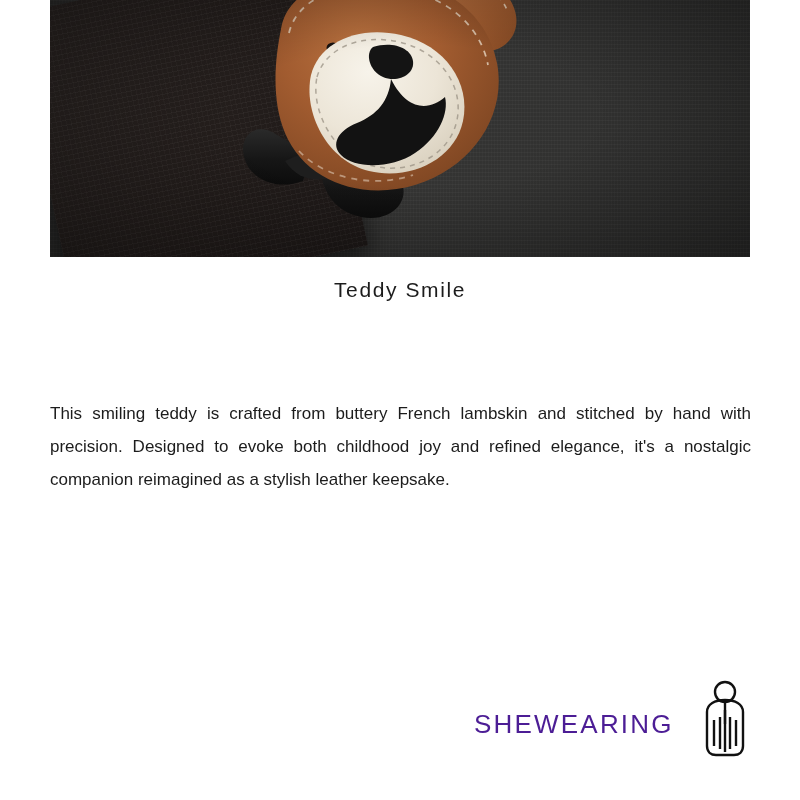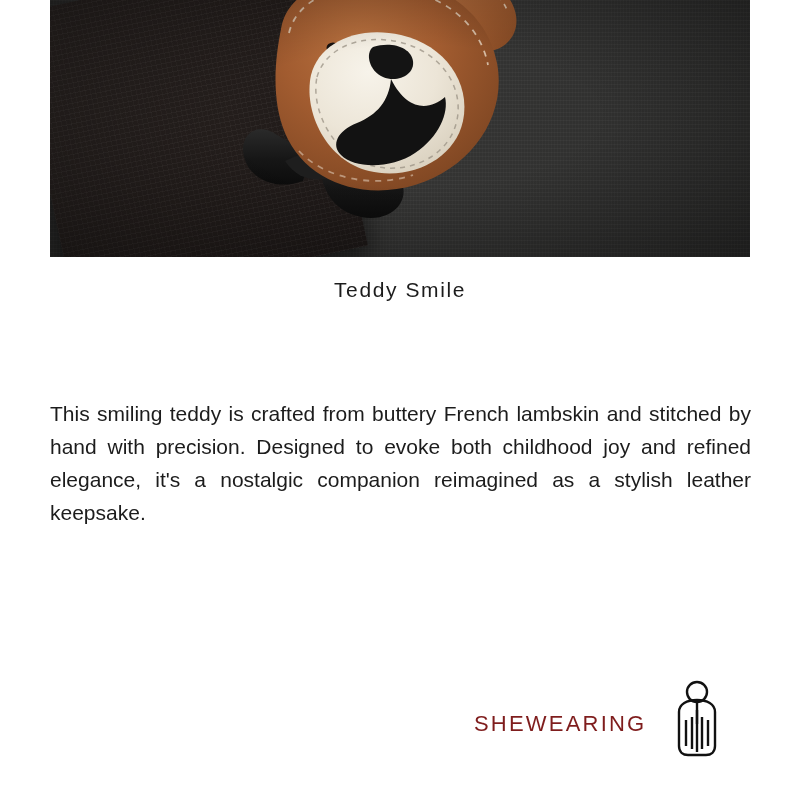--- a/index.html
+++ b/index.html
@@ -91,40 +91,40 @@
     font-size: 21px;
     letter-spacing: 2.4px;
     color: #1c1c1c;
     font-weight: 400;
   }
   .body-copy {
     position: absolute;
     left: 50px;
     top: 397px;
     width: 701px;
-    font-size: 21px;
+    font-size: 17px;
     line-height: 33px;
     color: #1c1c1c;
     text-align: justify;
     font-weight: 400;
   }
 
   
   .brand {
     position: absolute;
     left: 474px;
     top: 690px;
     display: flex;
     align-items: center;
     gap: 22px;
   }
   .brand-name {
-    font-size: 22px;
+    font-size: 26px;
     letter-spacing: 2.2px;
-    color: #7f1d1d;
+    color: #4c1d95;
     font-weight: 400;
     line-height: 1;
   }
   .brand-mark {
     width: 58px;
     height: 82px;
     margin-top: -14px;
   }
 </style>
 </head>

